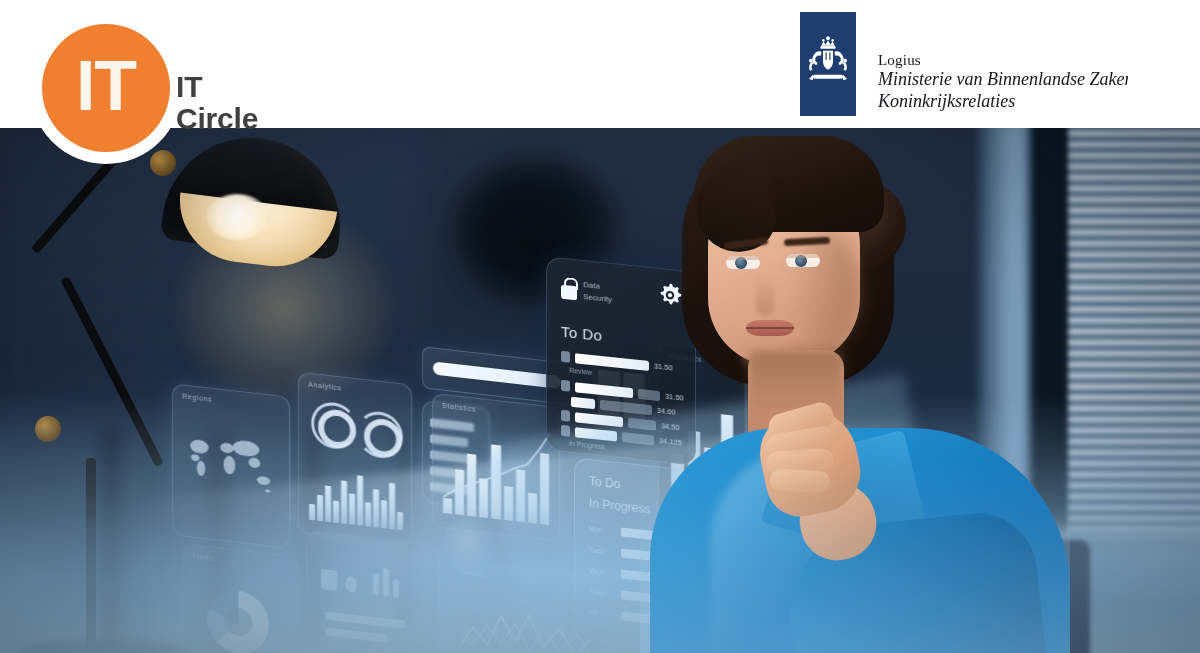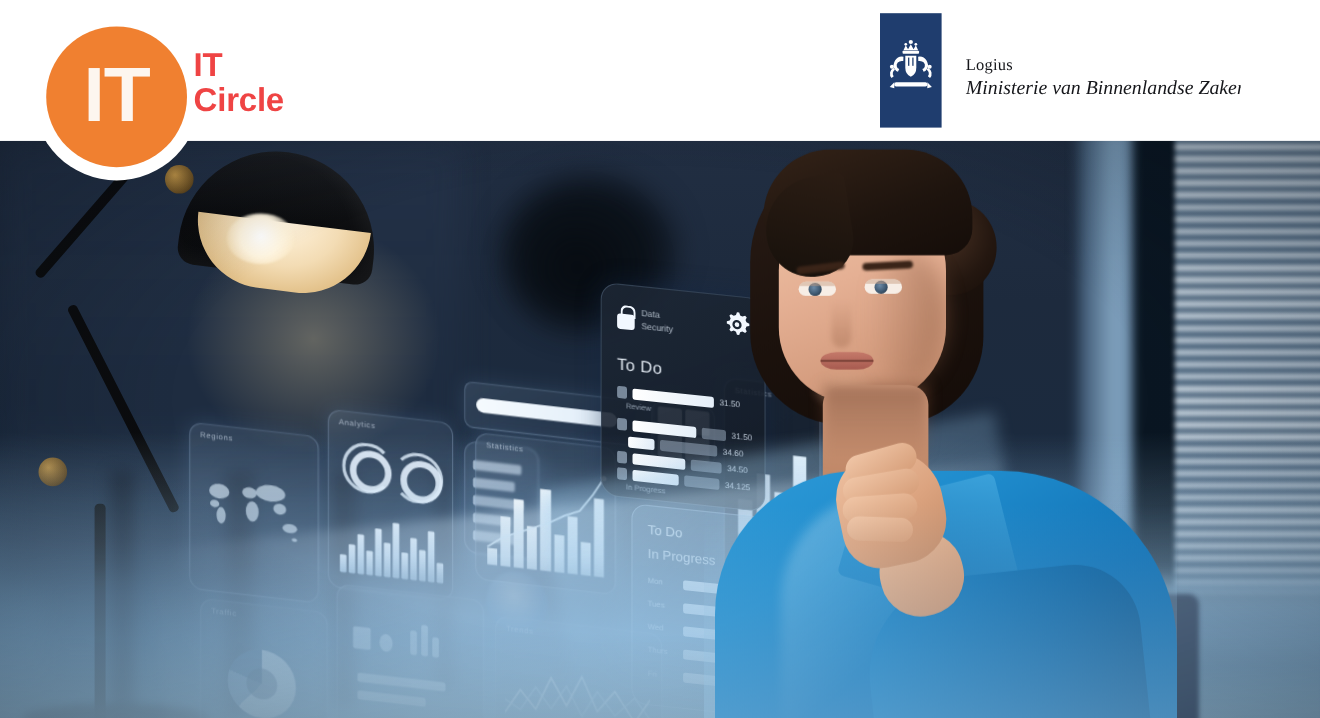--- a/index.html
+++ b/index.html
@@ -25,22 +25,22 @@
     border-radius:50%;background:#f08030;
     display:flex;align-items:center;justify-content:center;
   }
   .logo-circle-text{
     color:#fdf6ef;font-weight:700;font-size:70px;letter-spacing:-1px;
     font-family:"Liberation Sans",sans-serif;line-height:1;
     transform:translateY(-2px);
   }
   .logo-words{position:absolute;left:176px;top:44px;z-index:41;}
   .logo-line1{
-    font-size:30px;font-weight:700;color:#ef4444;line-height:1.05;
-    letter-spacing:-0.2px;font-family:"Liberation Sans",sans-serif;
+    font-size:30px;font-weight:700;color:#404040;line-height:1.05;
+    letter-spacing:-0.2px;font-family:"Liberation Sans",sans-serif;margin-top:27px;
   }
   .logo-line2{
     font-size:34px;font-weight:700;color:#ed7d2b;line-height:1.05;
     letter-spacing:0.5px;margin-top:2px;font-family:"Liberation Sans",sans-serif;
   }
 
   
   .logius{position:absolute;left:800px;top:12px;height:104px;display:flex;align-items:flex-start;z-index:41;}
   .logius-mark{
     position:relative;width:56px;height:104px;background:#1f3d6e;
@@ -481,20 +481,21 @@
           </g>
           <g fill="#1f3d6e">
             <rect x="27" y="23" width="1.4" height="9"></rect>
             <rect x="31.6" y="23" width="1.4" height="9"></rect>
           </g>
         </svg>
       </div>
       <div class="logius-text">
         <div class="logius-name">Logius</div>
         <div class="logius-sub">Ministerie van Binnenlandse Zaken en</div>
+        <div class="logius-sub">Koninkrijksrelaties</div>
       </div>
     </div>
   </div>
 
   <div class="photo">
 
     <div class="photo-layer bg-room"></div>
     <div class="bg-wall-left"></div>
     <div class="slat s1"></div>
     <div class="slat s2"></div>

